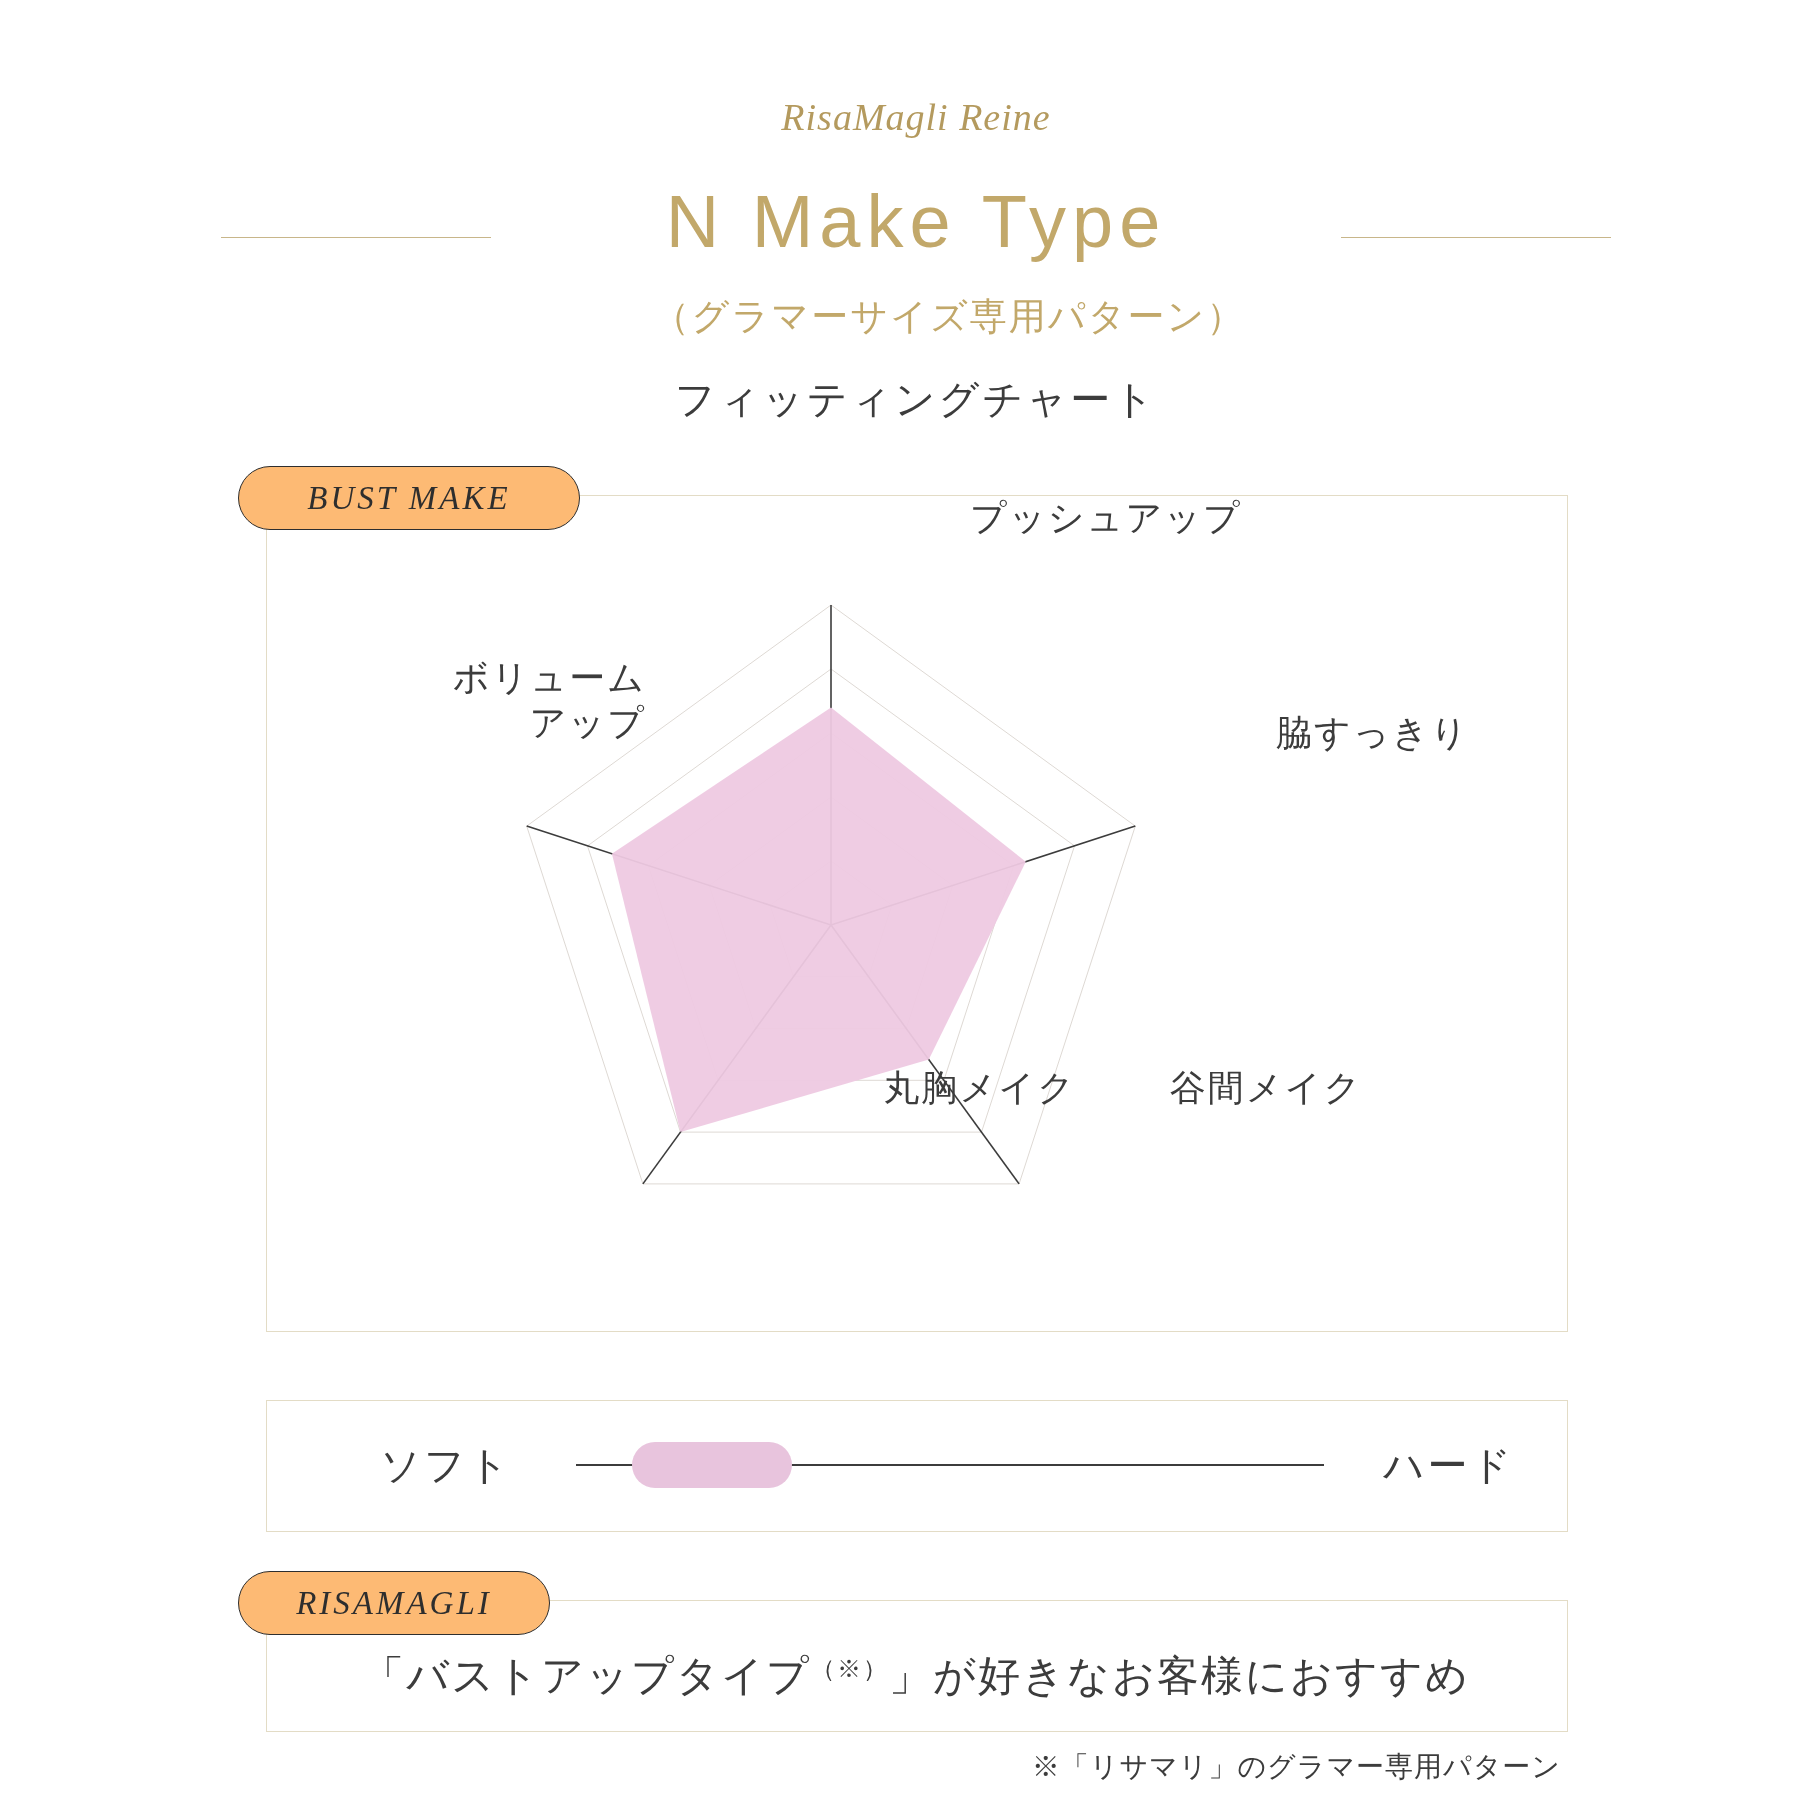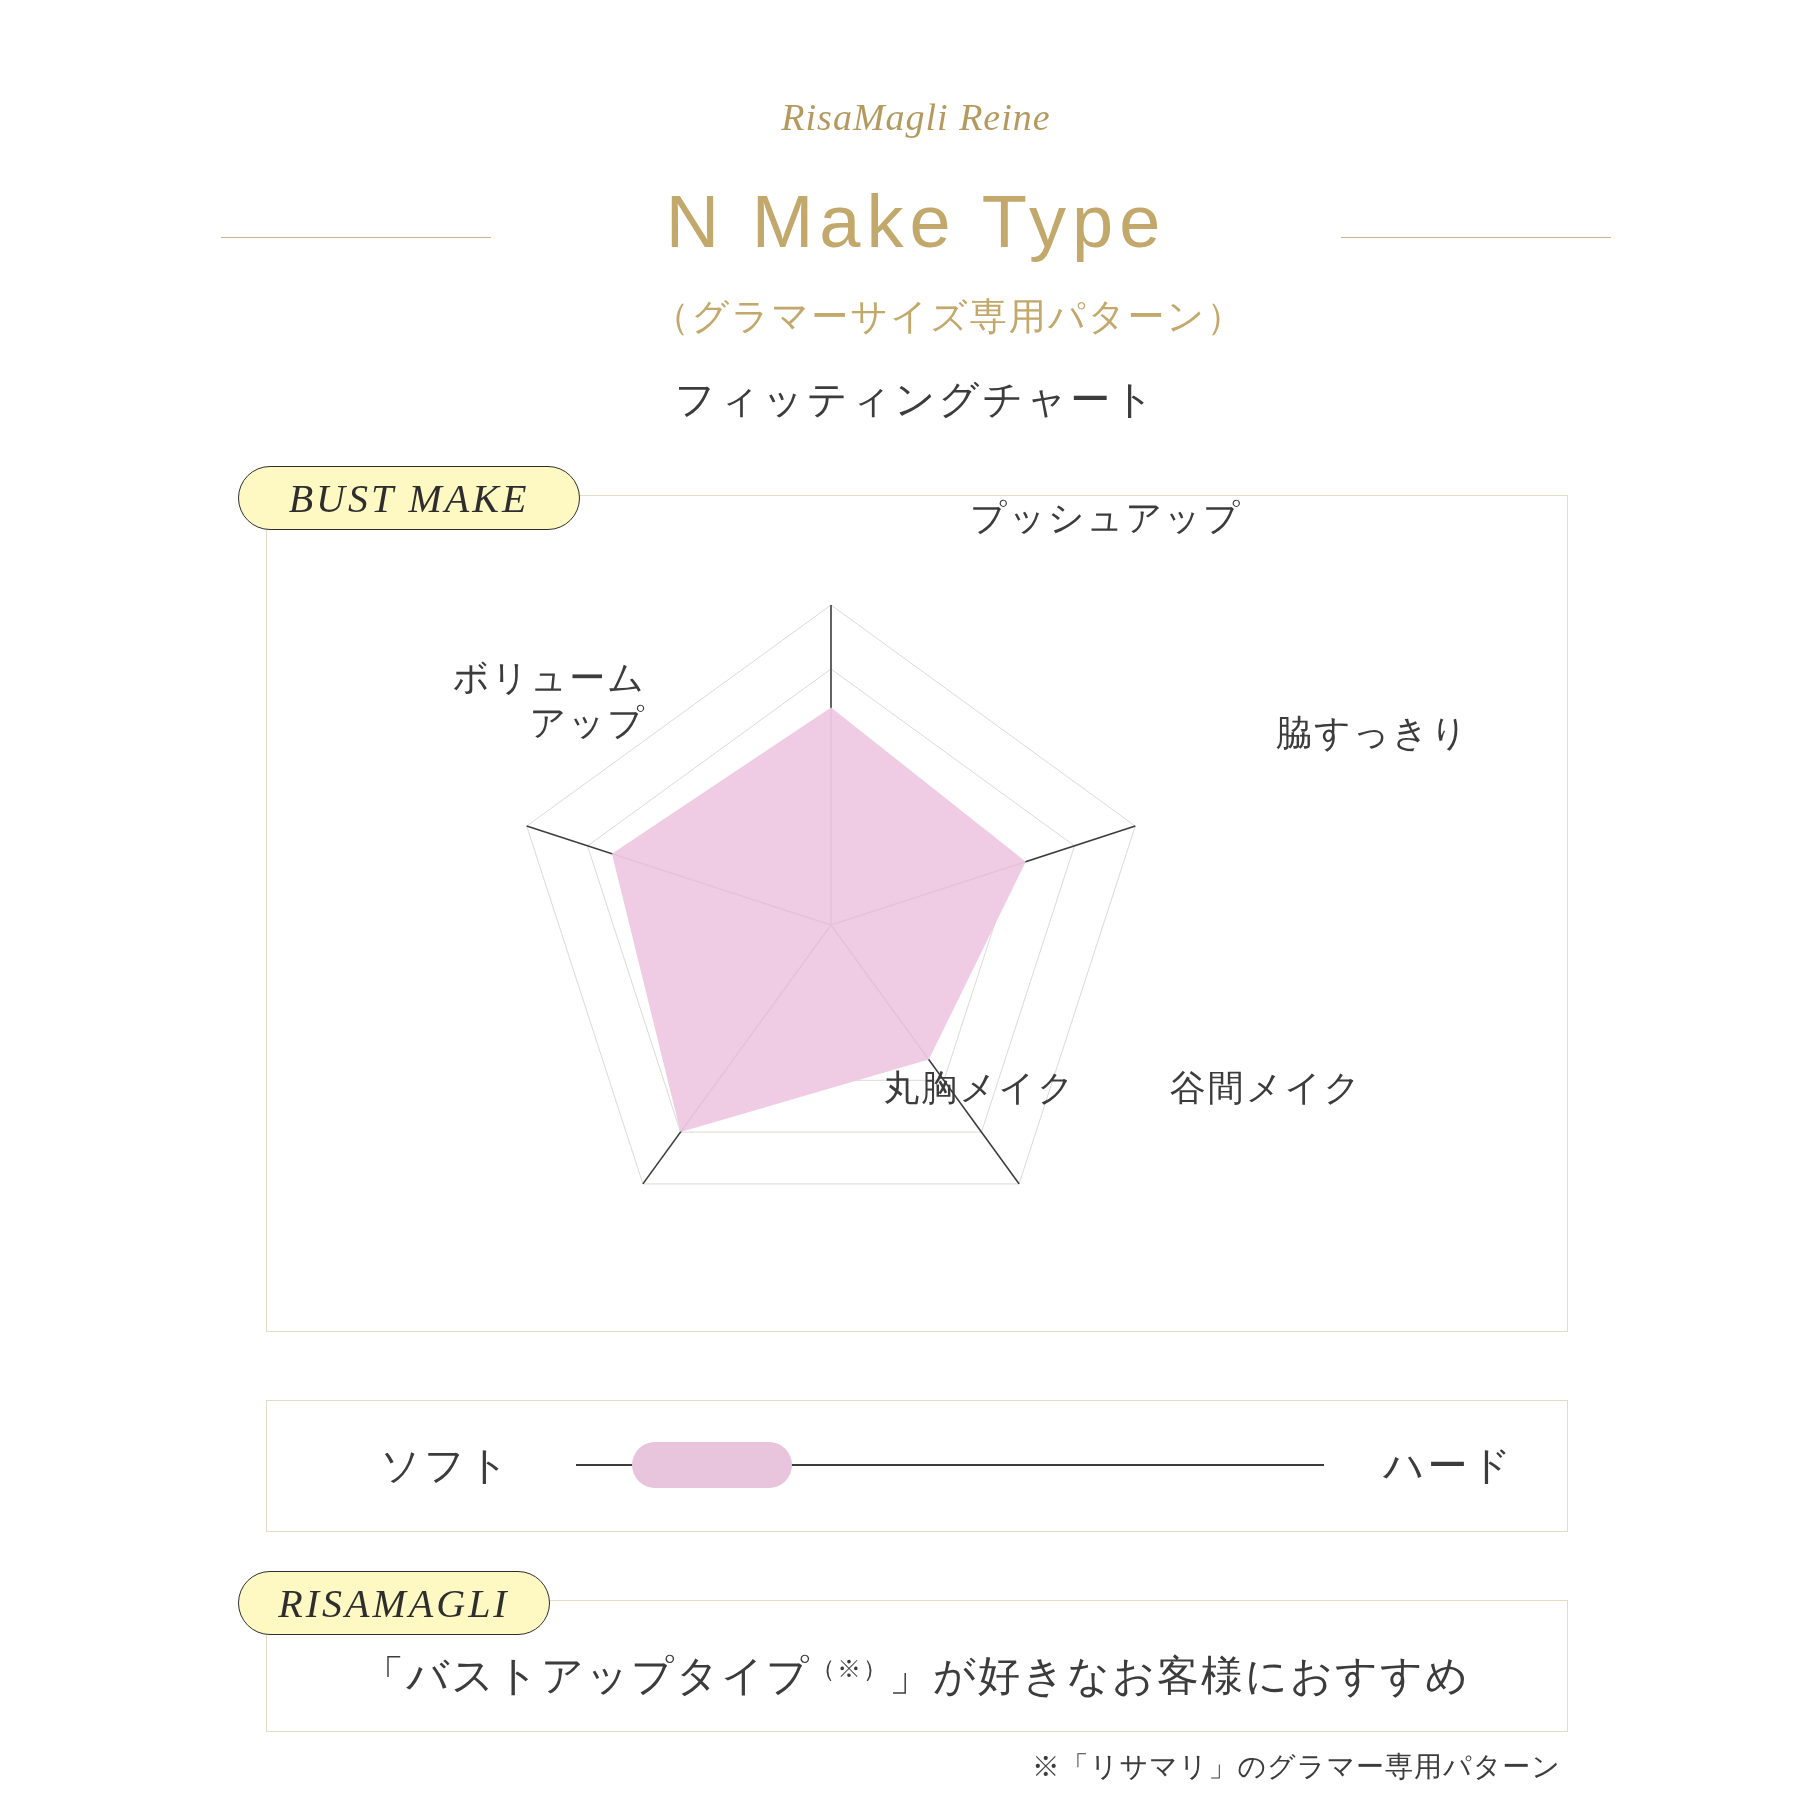--- a/index.html
+++ b/index.html
@@ -91,27 +91,27 @@
   }
   #sec-bust { left: 250px; top: 495px; width: 1300px; height: 835px; }
   #sec-fitting { left: 250px; top: 1400px; width: 1300px; height: 130px; }
   #sec-risamagli { left: 250px; top: 1600px; width: 1300px; height: 130px; }
 
   .tag {
     position: absolute;
     height: 62px;
     border: 1.5px solid #2e2e2e;
     border-radius: 34px;
-    background: #fef9c3;
+    background: #fdba74;
     display: flex;
     align-items: center;
     justify-content: center;
     font-family: "Liberation Serif", serif;
     font-style: italic;
-    font-size: 40px;
+    font-size: 33px;
     letter-spacing: 3px;
     color: #2e2e2e;
     z-index: 5;
   }
   #tag-bust { left: 222px; top: 466px; width: 340px; }
   #tag-fitting { left: 222px; top: 1371px; width: 340px; }
   #tag-risamagli { left: 222px; top: 1571px; width: 310px; }
 
   
   .radar-wrap {

